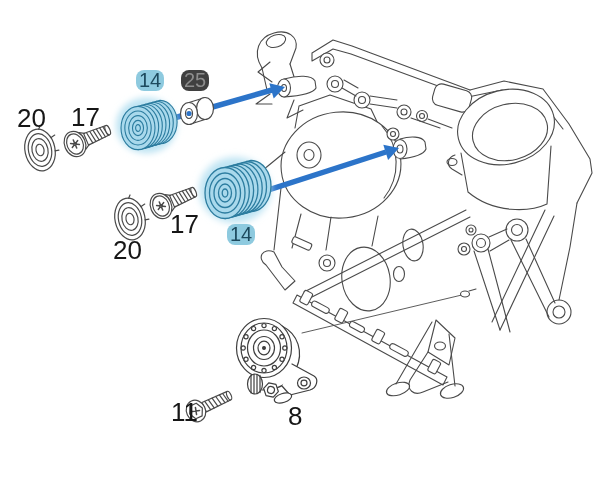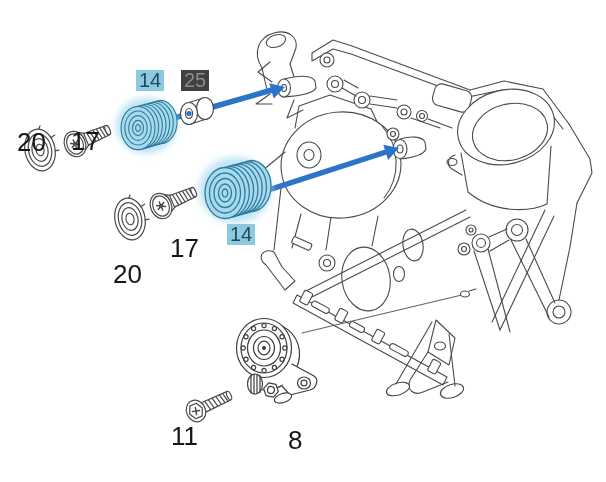--- a/index.html
+++ b/index.html
@@ -1,22 +1,22 @@
 <!DOCTYPE html>
 <html><head>
 <meta charset="utf-8">
 <style>
   html,body{margin:0;padding:0;background:#fff;}
   .stage{position:relative;width:606px;height:482px;background:#ffffff;overflow:hidden;
          font-family:"Liberation Sans", sans-serif;}
   .stage svg{position:absolute;left:0;top:0;}
   .lbl{position:absolute;font-size:26px;line-height:1;color:#161616;
-       font-family:"Liberation Sans", sans-serif;margin-top:24px;}
+       font-family:"Liberation Sans", sans-serif;}
   .chip{position:absolute;font-size:20px;line-height:21px;height:21px;padding:0 3px;
-        font-family:"Liberation Sans", sans-serif;}
+        font-family:"Liberation Sans", sans-serif;border-radius:8px;}
   .chip-blue{background:#8ecadf;color:#1d4a5e;}
   .chip-gray{background:#404040;color:#8d8d8d;}
 </style>
 </head>
 <body>
 
 <div class="stage">
 
 <svg width="606" height="482" viewBox="0 0 606 482" xmlns="http://www.w3.org/2000/svg" xmlns:xlink="http://www.w3.org/1999/xlink">
   <defs>

